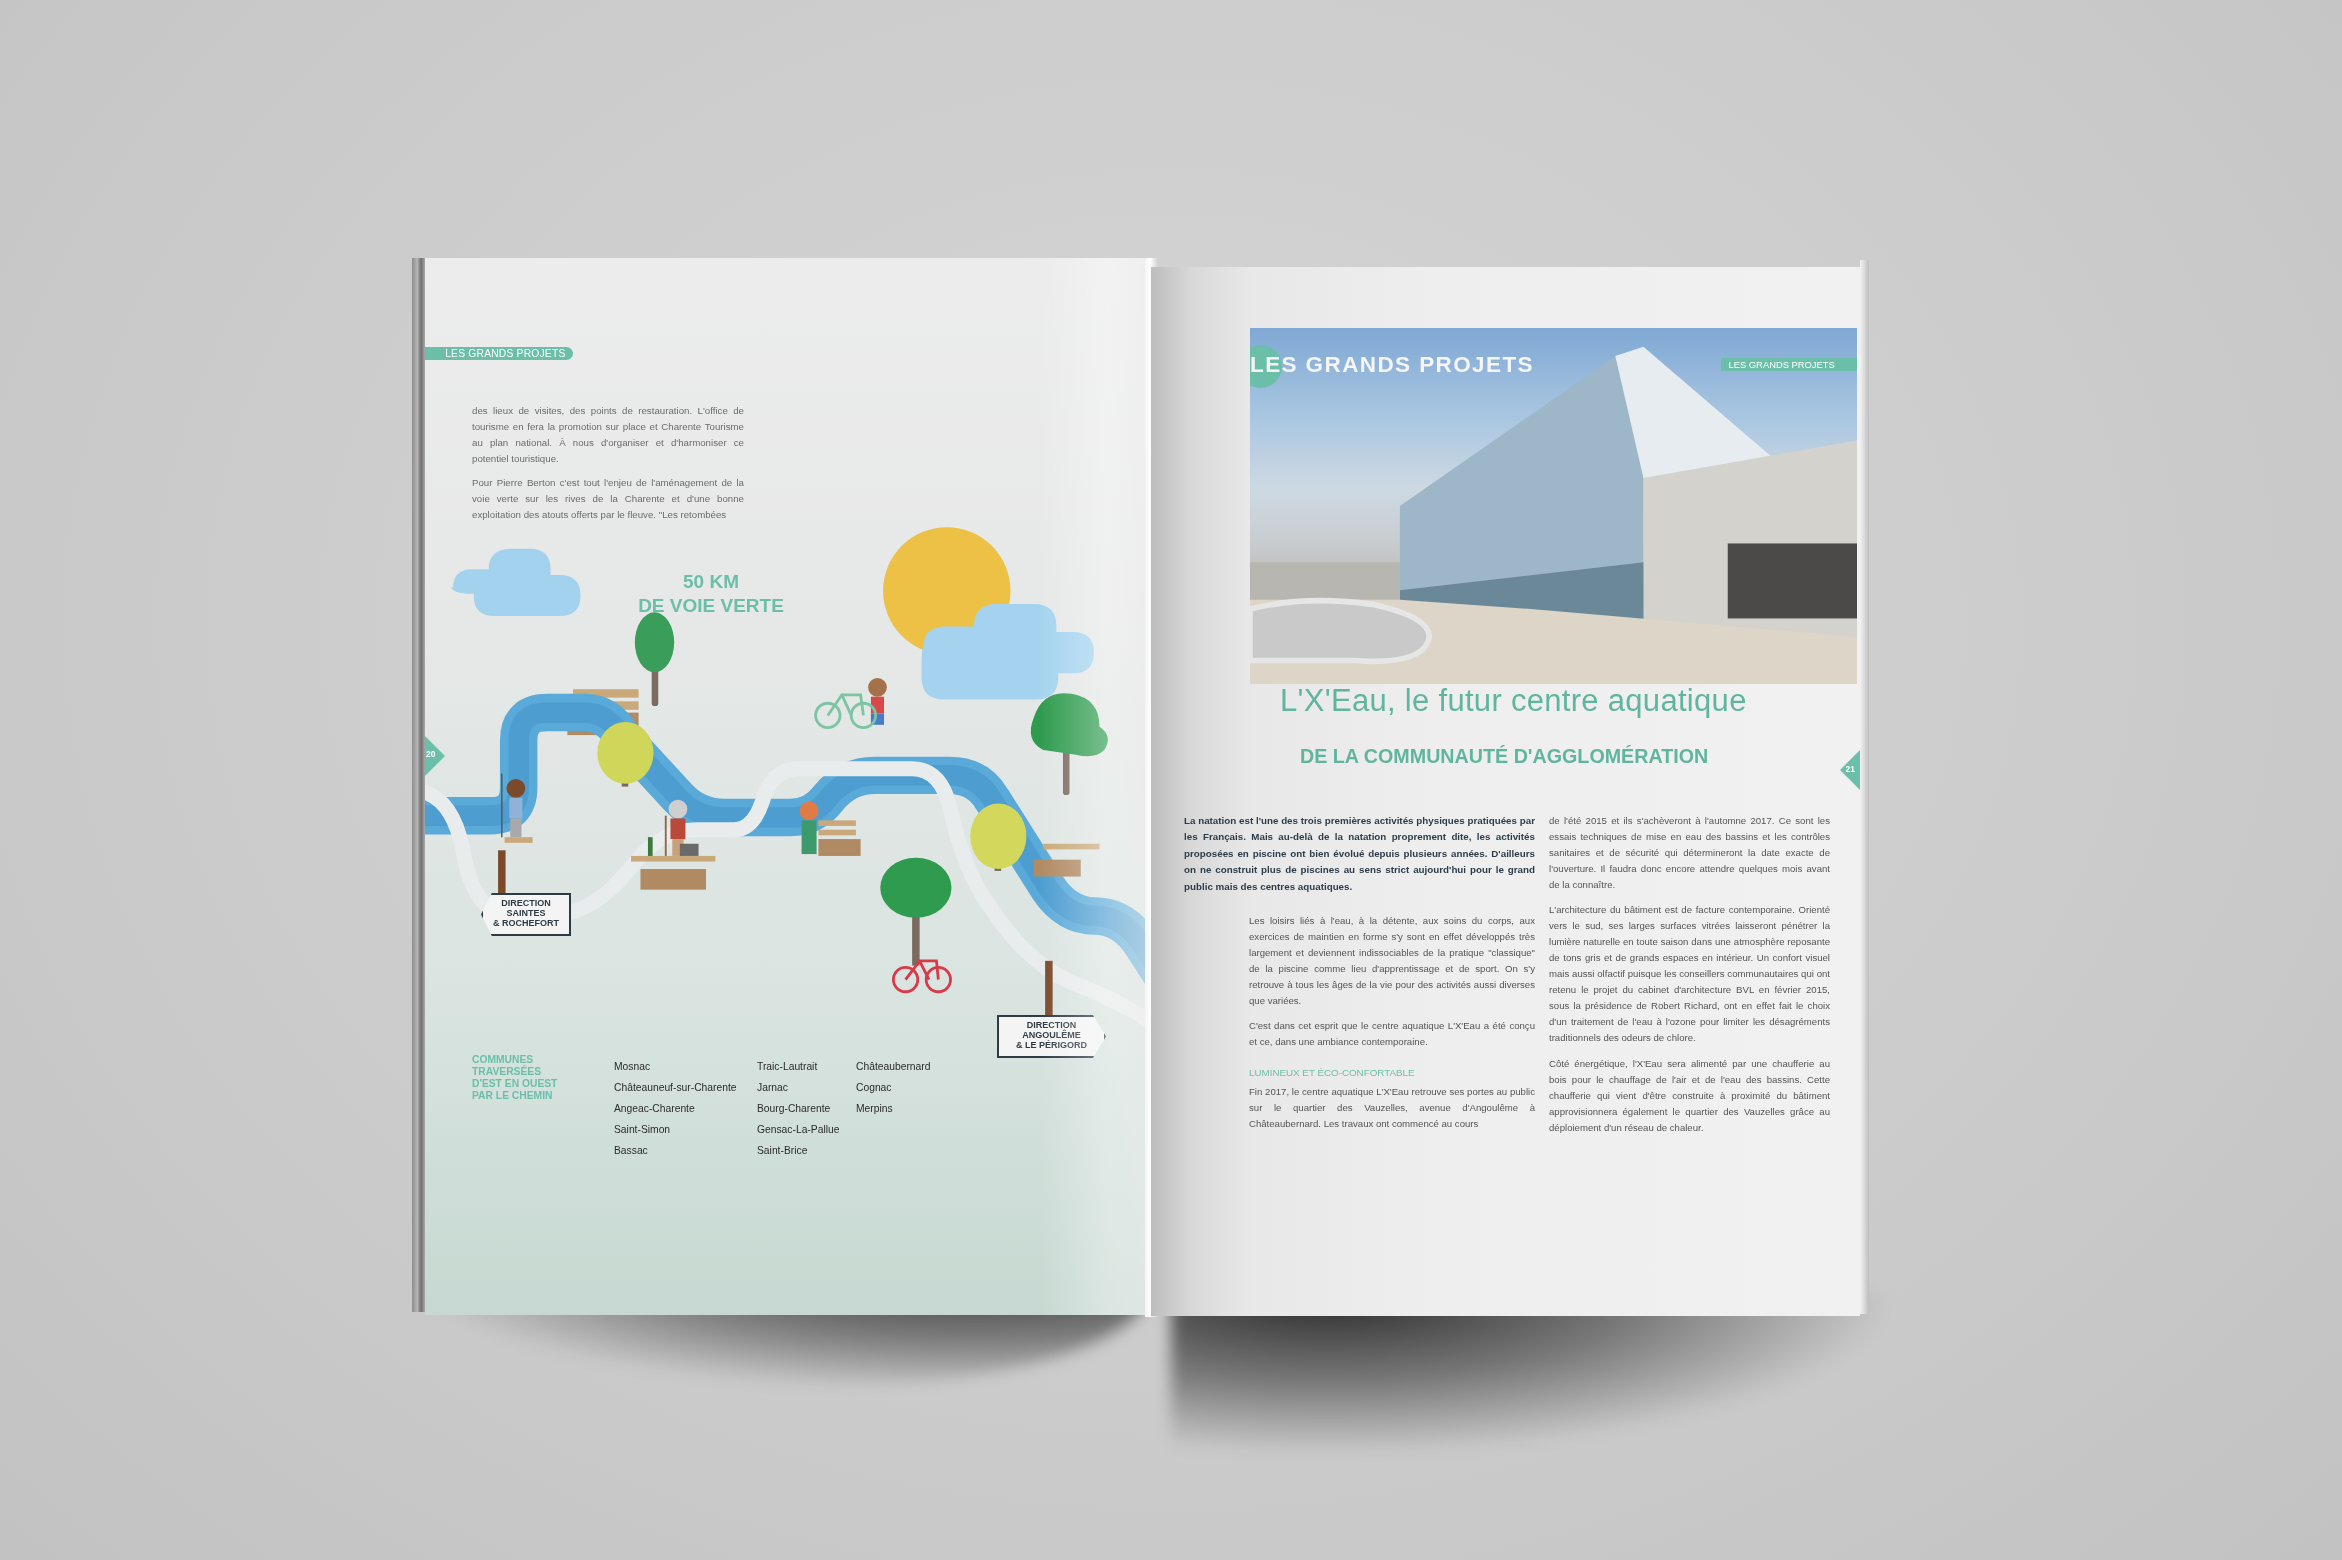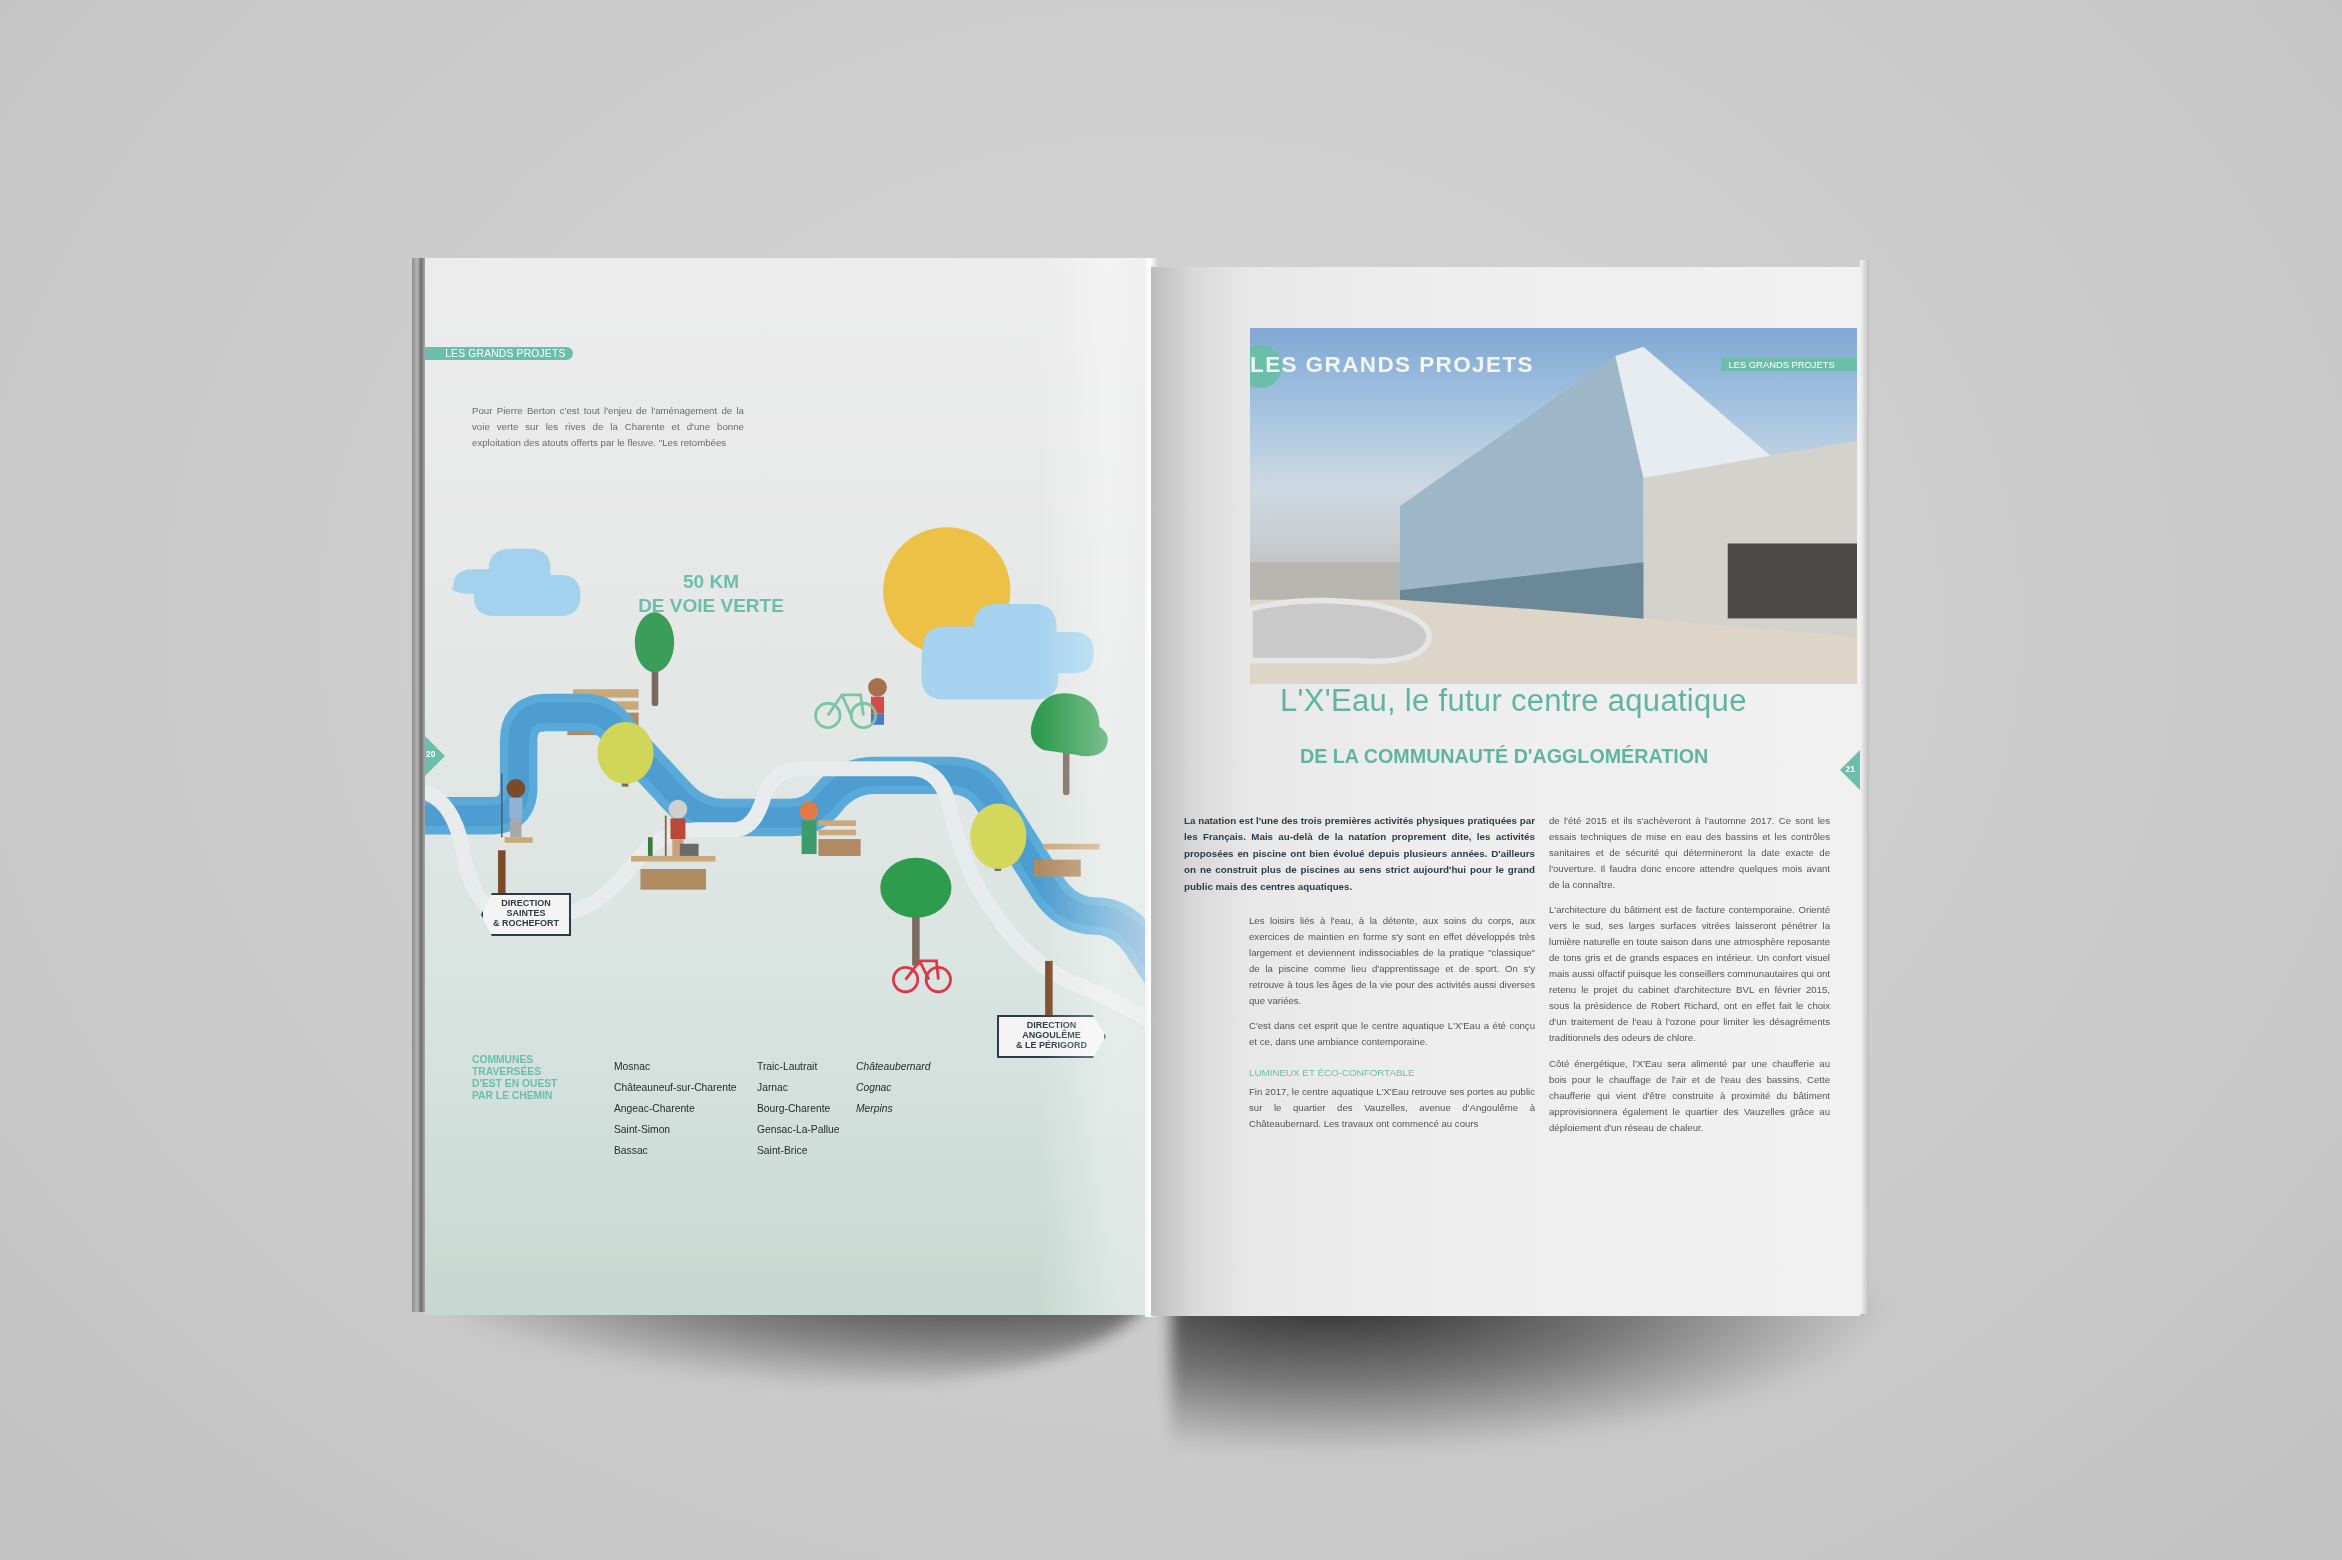--- a/index.html
+++ b/index.html
@@ -48,20 +48,21 @@
 <div class="shadow-r"></div>
 
 <div class="book">
   <div class="stack-l"></div>
   <div class="stack-r"></div>
 
   <div class="page-l">
     <div class="tag-l">LES GRANDS PROJETS</div>
 
     <div class="body-col" style="left:47px;top:145px;width:272px;">
+      <p>des lieux de visites, des points de restauration. L'office de tourisme en fera la promotion sur place et Charente Tourisme au plan national. À nous d'organiser et d'harmoniser ce potentiel touristique.</p>
       <p>Pour Pierre Berton c'est tout l'enjeu de l'aménagement de la voie verte sur les rives de la Charente et d'une bonne exploitation des atouts offerts par le fleuve. "Les retombées</p>
     </div>
 
     <svg style="position:absolute;left:0;top:253px;" width="726" height="525" viewBox="0 0 775 560">
 
       <g fill="#a3d2ee">
         <rect x="28" y="340" width="0" height="0"></rect>
         <path d="M40 82 q0-20 20-20 h18 q0-22 24-22 h20 q22 0 22 22 v6 h10 q22 0 22 22 q0 22-22 22 h-70 q-22 0-22-22 v-2 h-2 q-22 0-22-8z" transform="translate(-10,0)"></path>
       </g>
       <circle cx="557" cy="85" r="68" fill="#ecc146"></circle>
@@ -184,21 +185,21 @@
       <div>Saint-Simon</div>
       <div>Bassac</div>
     </div>
     <div class="communes-col" style="left:332px;">
       <div>Traic-Lautrait</div>
       <div>Jarnac</div>
       <div>Bourg-Charente</div>
       <div>Gensac-La-Pallue</div>
       <div>Saint-Brice</div>
     </div>
-    <div class="communes-col" style="left:431px;font-style:italic;">
+    <div class="communes-col" style="left:431px;">
       <div>Châteaubernard</div>
       <div>Cognac</div>
       <div>Merpins</div>
     </div>
   </div>
 
   <div class="gutter"></div>
 
   <div class="page-r">
     <div class="photo">

